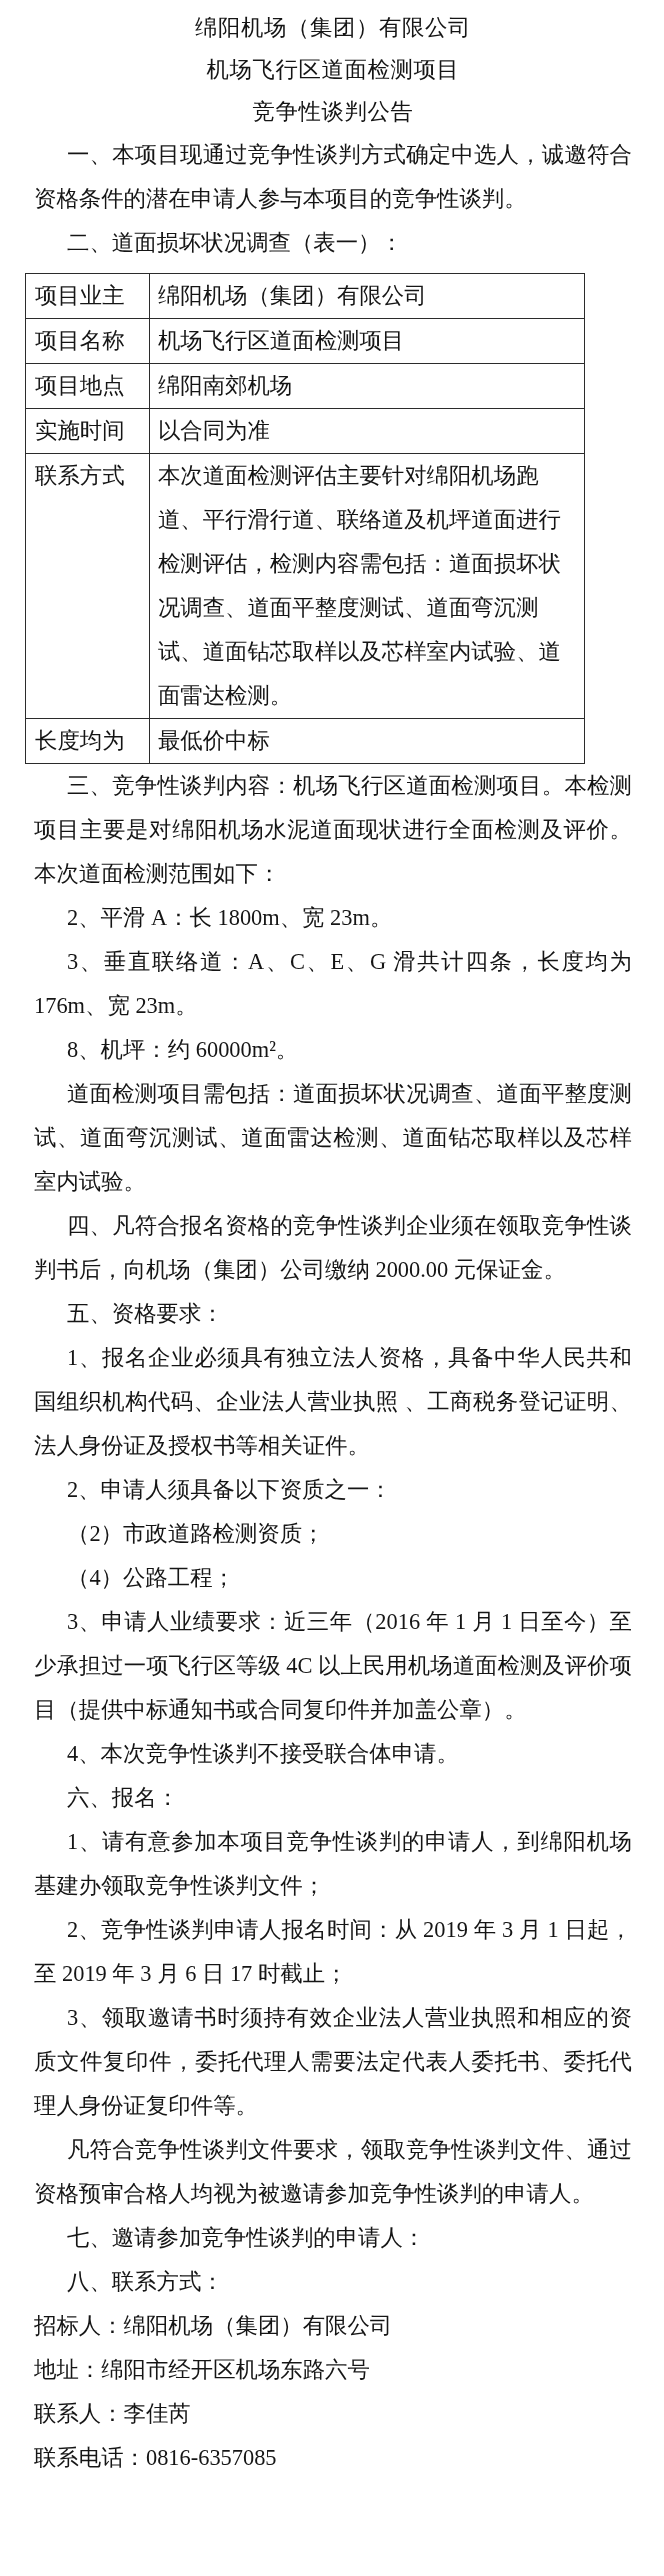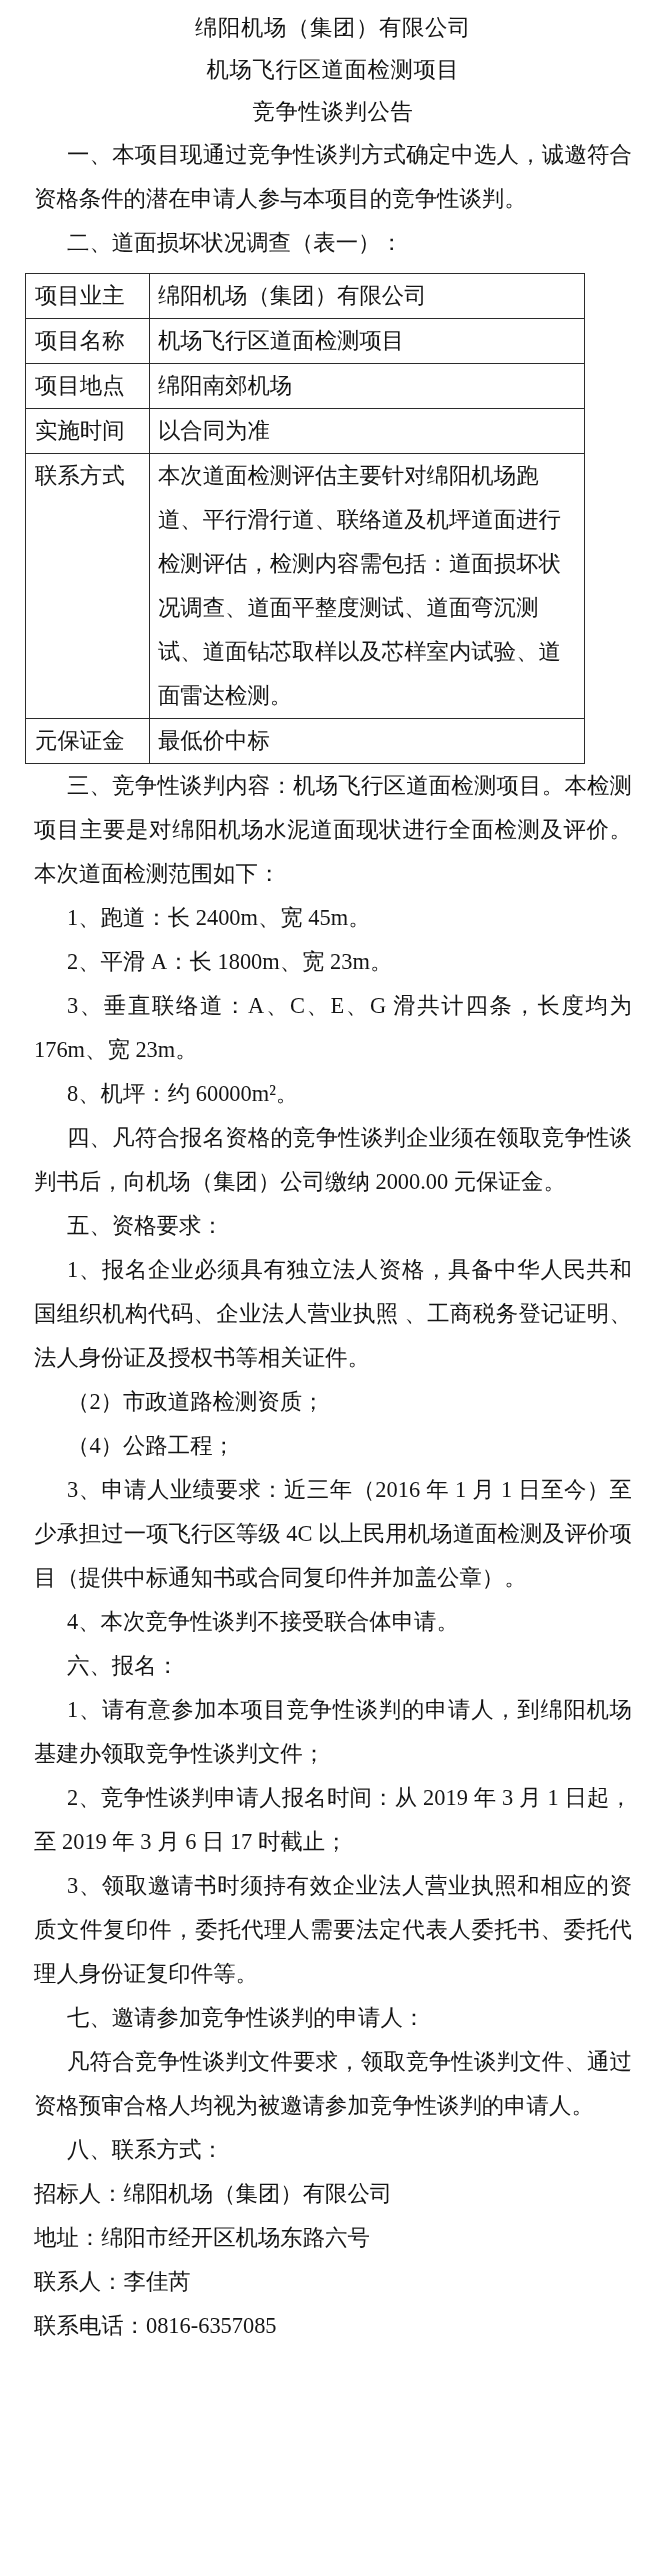--- a/index.html
+++ b/index.html
@@ -83,48 +83,49 @@
       </tr>
       <tr>
         <td class="cell-label">实施时间</td>
         <td class="cell-value">以合同为准</td>
       </tr>
       <tr>
         <td class="cell-label">联系方式</td>
         <td class="cell-value">本次道面检测评估主要针对绵阳机场跑道、平行滑行道、联络道及机坪道面进行检测评估，检测内容需包括：道面损坏状况调查、道面平整度测试、道面弯沉测试、道面钻芯取样以及芯样室内试验、道面雷达检测。</td>
       </tr>
       <tr>
-        <td class="cell-label">元保证金</td>
+        <td class="cell-label">长度均为</td>
         <td class="cell-value">最低价中标</td>
       </tr>
     </tbody>
   </table>
 
   <p class="para indent">三、竞争性谈判内容：机场飞行区道面检测项目。本检测项目主要是对绵阳机场水泥道面现状进行全面检测及评价。本次道面检测范围如下：</p>
-  <p class="para indent">1、跑道：长 2400m、宽 45m。</p>
   <p class="para indent">2、平滑 A：长 1800m、宽 23m。</p>
   <p class="para indent">3、垂直联络道：A、C、E、G 滑共计四条，长度均为 176m、宽 23m。</p>
   <p class="para indent">8、机坪：约 60000m²。</p>
+  <p class="para indent">道面检测项目需包括：道面损坏状况调查、道面平整度测试、道面弯沉测试、道面雷达检测、道面钻芯取样以及芯样室内试验。</p>
 
   <p class="para indent">四、凡符合报名资格的竞争性谈判企业须在领取竞争性谈判书后，向机场（集团）公司缴纳 2000.00 元保证金。</p>
 
   <p class="para indent">五、资格要求：</p>
   <p class="para indent">1、报名企业必须具有独立法人资格，具备中华人民共和国组织机构代码、企业法人营业执照 、工商税务登记证明、法人身份证及授权书等相关证件。</p>
+  <p class="para indent">2、申请人须具备以下资质之一：</p>
   <p class="para indent">（2）市政道路检测资质；</p>
   <p class="para indent">（4）公路工程；</p>
   <p class="para indent">3、申请人业绩要求：近三年（2016 年 1 月 1 日至今）至少承担过一项飞行区等级 4C 以上民用机场道面检测及评价项目（提供中标通知书或合同复印件并加盖公章）。</p>
   <p class="para indent">4、本次竞争性谈判不接受联合体申请。</p>
 
   <p class="para indent">六、报名：</p>
   <p class="para indent">1、请有意参加本项目竞争性谈判的申请人，到绵阳机场基建办领取竞争性谈判文件；</p>
   <p class="para indent">2、竞争性谈判申请人报名时间：从 2019 年 3 月 1 日起，至 2019 年 3 月 6 日 17 时截止；</p>
   <p class="para indent">3、领取邀请书时须持有效企业法人营业执照和相应的资质文件复印件，委托代理人需要法定代表人委托书、委托代理人身份证复印件等。</p>
 
+  <p class="para indent">凡符合竞争性谈判文件要求，领取竞争性谈判文件、通过资格预审合格人均视为被邀请参加竞争性谈判的申请人。</p>
   <p class="para indent">七、邀请参加竞争性谈判的申请人：</p>
-  <p class="para indent">凡符合竞争性谈判文件要求，领取竞争性谈判文件、通过资格预审合格人均视为被邀请参加竞争性谈判的申请人。</p>
 
   <p class="para indent">八、联系方式：</p>
   <p class="para">招标人：绵阳机场（集团）有限公司</p>
   <p class="para">地址：绵阳市经开区机场东路六号</p>
   <p class="para">联系人：李佳芮</p>
   <p class="para">联系电话：0816-6357085</p>
 
 </div>
 
 

